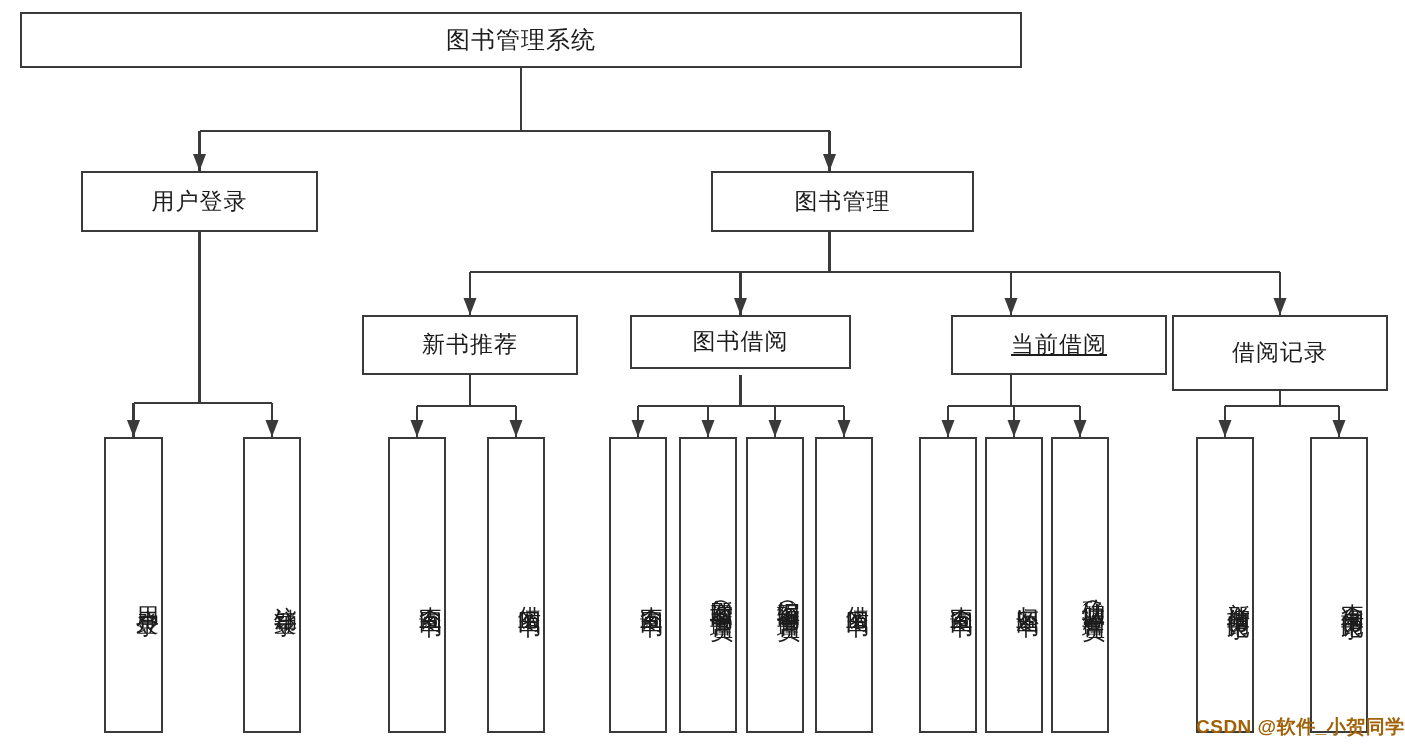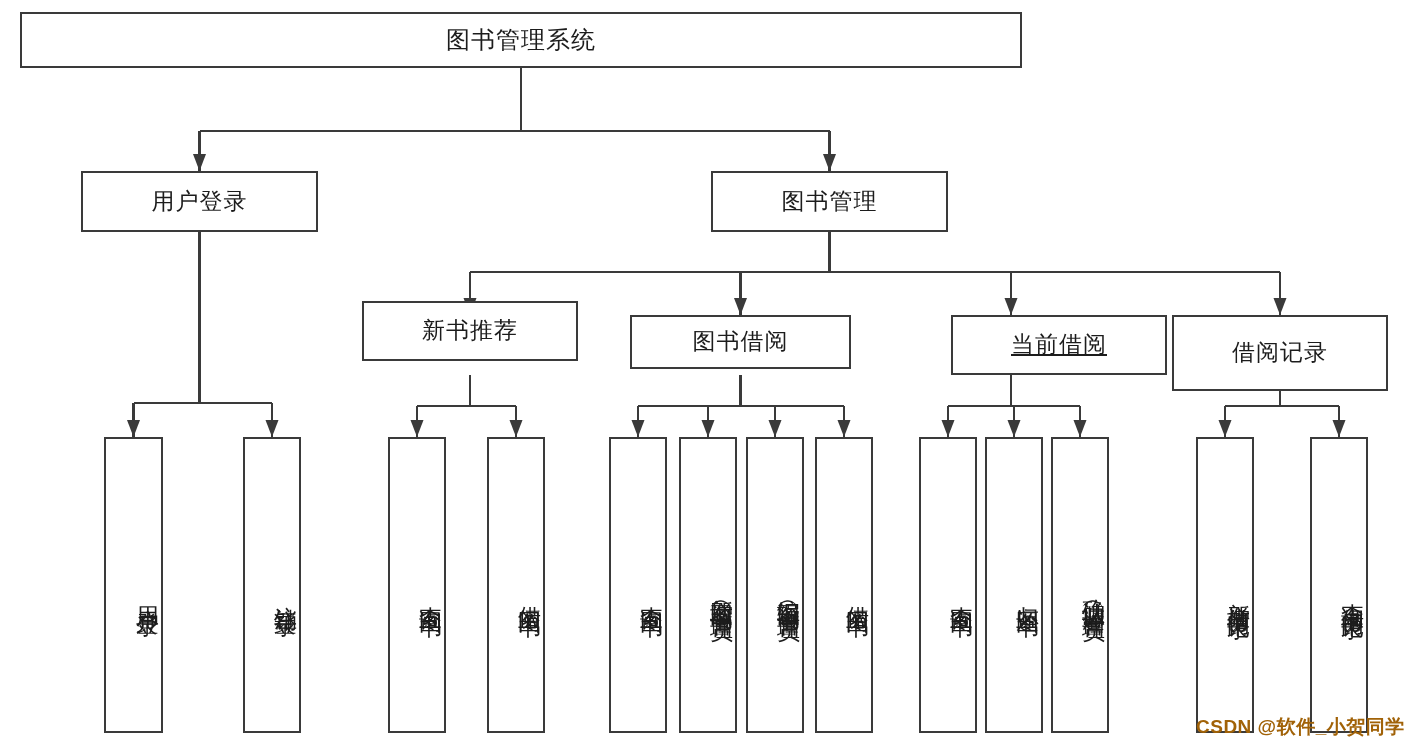--- a/index.html
+++ b/index.html
@@ -122,24 +122,24 @@
       <line x1="1339" y1="406" x2="1339" y2="437" stroke="#3a3a3a" stroke-width="2.5" shape-rendering="crispEdges"></line>
       <path d="M 1332.5 420 L 1345.5 420 L 1339 437 Z" fill="#3a3a3a"></path>
     </svg>
   <div id="nodes-layer">
       <div class="node horiz root" style="left: 20px; top: 12px; width: 1002px; height: 56px; border-color: rgb(58, 58, 58);">
         <span>图书管理系统</span>
       </div>
       <div class="node horiz" style="left: 81px; top: 171px; width: 237px; height: 61px; border-color: rgb(58, 58, 58);">
         <span>用户登录</span>
       </div>
-      <div class="node horiz" style="left: 711px; top: 171px; width: 237px; height: 61px; border-color: rgb(58, 58, 58);">
+      <div class="node horiz" style="left: 711px; top: 171px; width: 263px; height: 61px; border-color: rgb(58, 58, 58);">
         <span>图书管理</span>
       </div>
-      <div class="node horiz" style="left: 362px; top: 301px; width: 216px; height: 60px; border-color: rgb(58, 58, 58); font-family: Liberation Serif, serif;">
+      <div class="node horiz" style="left: 362px; top: 315px; width: 216px; height: 60px; border-color: rgb(58, 58, 58); font-family: Liberation Serif, serif;">
         <span>新书推荐</span>
       </div>
       <div class="node horiz" style="left: 630px; top: 315px; width: 221px; height: 54px; border-color: rgb(58, 58, 58);">
         <span>图书借阅</span>
       </div>
       <div class="node horiz" style="left: 951px; top: 315px; width: 216px; height: 60px; border-color: rgb(58, 58, 58); text-decoration: underline;">
         <span>当前借阅</span>
       </div>
       <div class="node horiz" style="left: 1172px; top: 315px; width: 216px; height: 76px; border-color: rgb(58, 58, 58);">
         <span>借阅记录</span>

